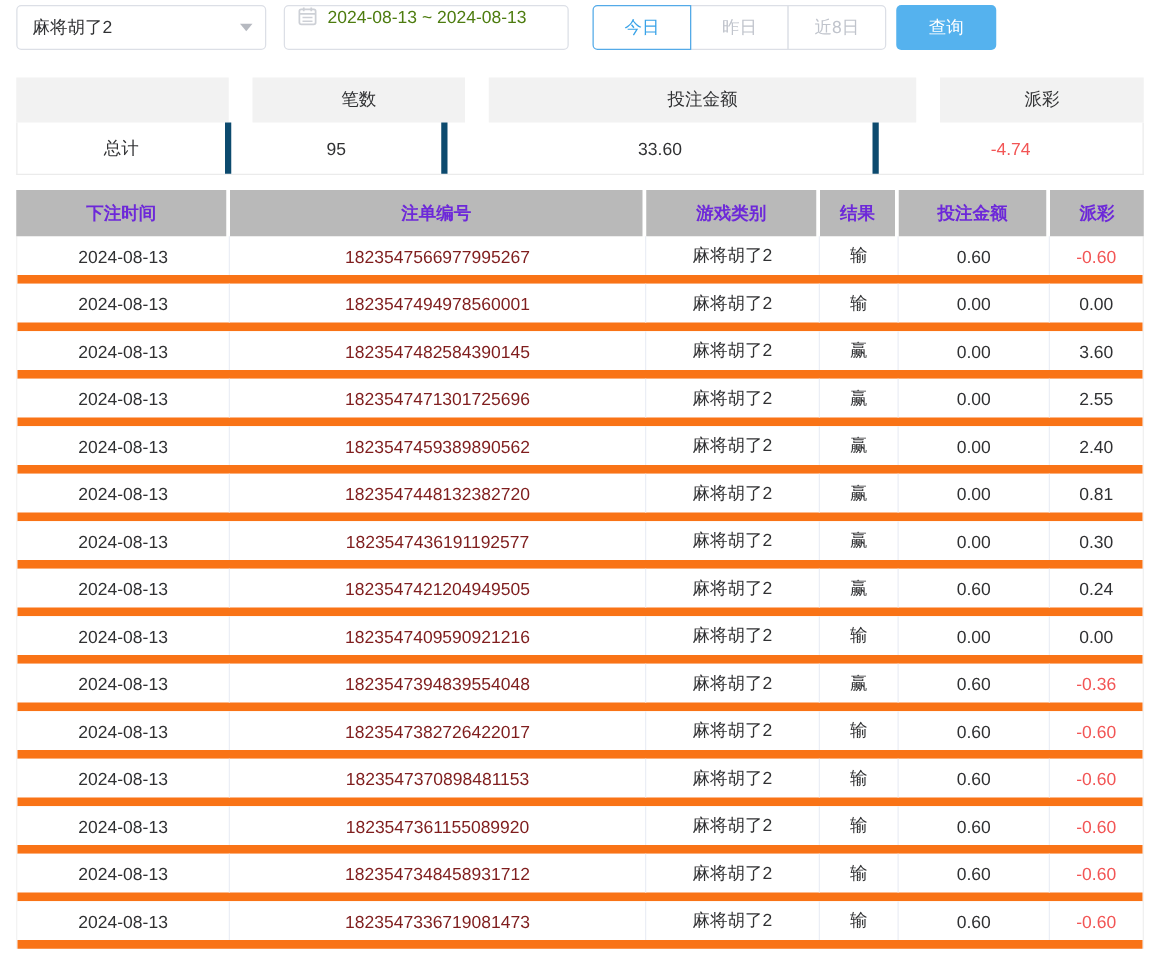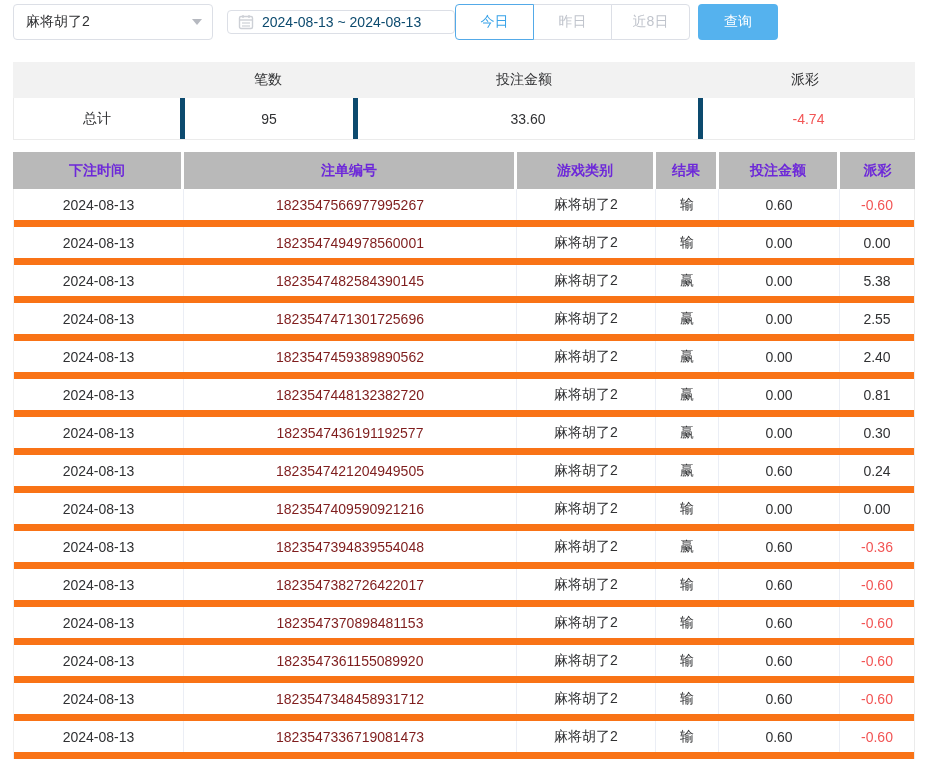--- a/index.html
+++ b/index.html
@@ -10,40 +10,40 @@
   
   .toolbar { display: flex; align-items: center; height: 36px; }
   .select-box {
     width: 200px; height: 36px; border: 1px solid #dcdfe6; border-radius: 4px;
     display: flex; align-items: center; justify-content: space-between;
     padding: 0 10px 0 12px; cursor: pointer; background: #fff;
   }
   .select-box .caret { width: 0; height: 0; border-left: 5px solid transparent;
     border-right: 5px solid transparent; border-top: 6px solid #b6b9c0; }
   .date-box {
-    margin-left: 14px; width: 228px; height: 24px; border: 1px solid #dcdfe6; border-radius: 4px;
-    display: flex; align-items: center; padding: 0 10px; color: #0c4a6e; background: #fff; cursor: pointer;
+    margin-left: 14px; width: 228px; height: 36px; border: 1px solid #dcdfe6; border-radius: 4px;
+    display: flex; align-items: flex-start; padding: 0 10px; color: #4d7c0f; background: #fff; cursor: pointer;
   }
   .cal-icon { display: inline-block; margin-right: 8px; line-height: 0; }
-  .btn-group { display: flex; margin-left: 0; }
+  .btn-group { display: flex; margin-left: 19px; }
   .btn-group .qbtn {
     width: 79px; height: 36px; background: #fff; border: 1px solid #dcdfe6;
     color: #c0c4cc; font-size: 14px; cursor: pointer; margin-left: -1px; position: relative;
   }
   .btn-group .qbtn:first-child { margin-left: 0; border-radius: 4px 0 0 4px; }
   .btn-group .qbtn:last-child { border-radius: 0 4px 4px 0; }
   .btn-group .qbtn.active { border-color: #53aae8; color: #3aa3e8; z-index: 2; border-radius: 4px 0 0 4px; }
   .query-btn {
     margin-left: 8px; width: 80px; height: 36px; background: #55b2ee; color: #fff;
     border: none; border-radius: 4px; font-size: 14px; cursor: pointer;
   }
 
   
   .summary { margin-top: 22px; }
-  .sum-head { display: flex; gap: 0; height: 36px; }
+  .sum-head { display: flex; gap: 19px; height: 36px; }
   .sum-head .cell {
     background: #f2f2f2; display: flex; align-items: center; justify-content: center;
     color: #303133;
   }
   .sc0 { width: 170px; } .sc1 { width: 170px; } .sc2 { width: 342px; } .sc-last { flex: 1; }
   .sum-row { display: flex; height: 42px; border: 1px solid #ebebeb; border-top: none; }
   .sum-row .cell {
     display: flex; align-items: center; justify-content: center; border-right: 5px solid #0c4a6e;
   }
   .sum-row .cell:last-child { border-right: none; }
@@ -144,21 +144,21 @@
           <div class="cell bc3">输</div>
           <div class="cell bc4">0.00</div>
           <div class="cell bc5">0.00</div>
         </div>
         <div class="trow">
           <div class="cell bc0">2024-08-13</div>
           <div class="cell bc1">1823547482584390145</div>
           <div class="cell bc2">麻将胡了2</div>
           <div class="cell bc3">赢</div>
           <div class="cell bc4">0.00</div>
-          <div class="cell bc5">5.38</div>
+          <div class="cell bc5">3.60</div>
         </div>
         <div class="trow">
           <div class="cell bc0">2024-08-13</div>
           <div class="cell bc1">1823547471301725696</div>
           <div class="cell bc2">麻将胡了2</div>
           <div class="cell bc3">赢</div>
           <div class="cell bc4">0.00</div>
           <div class="cell bc5">2.55</div>
         </div>
         <div class="trow">

